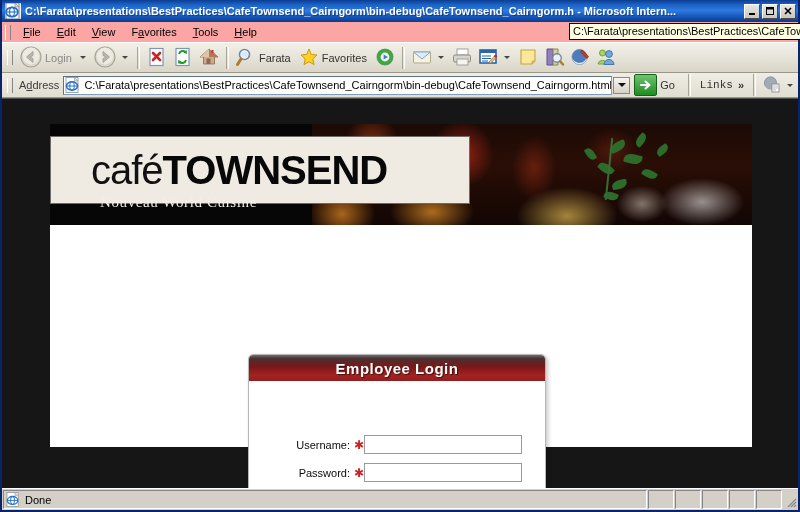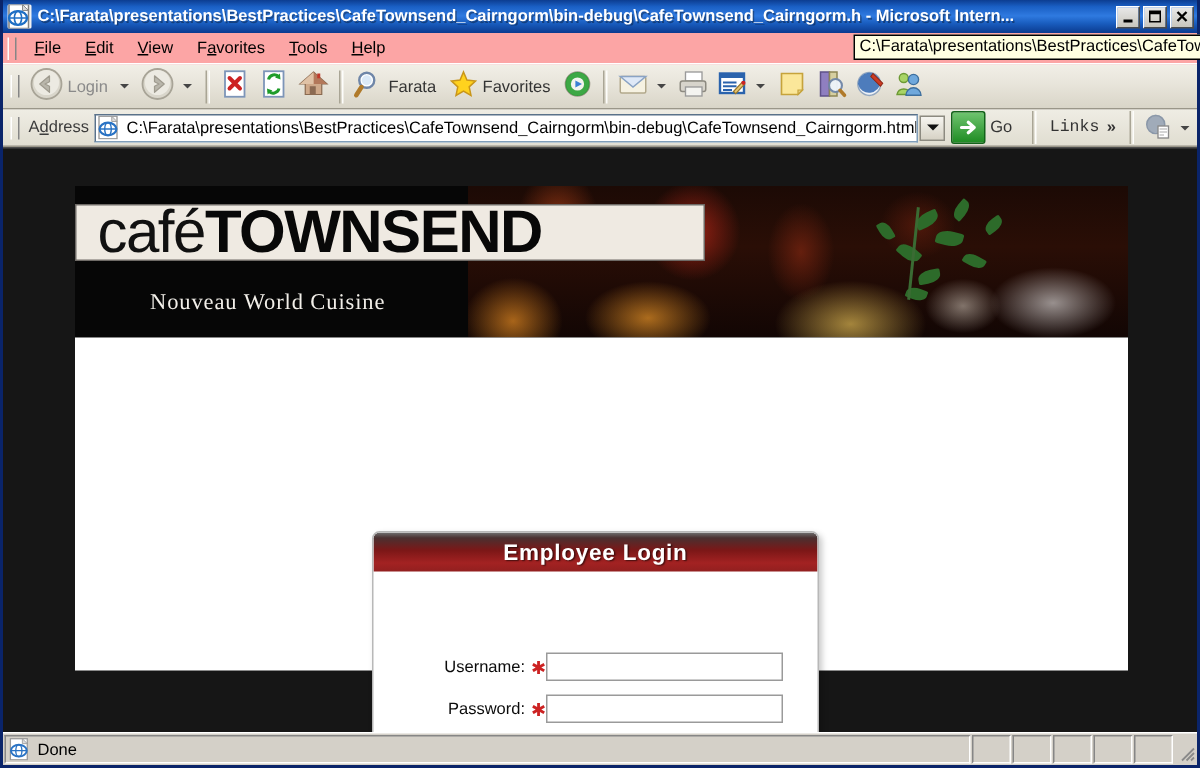--- a/index.html
+++ b/index.html
@@ -206,26 +206,27 @@
       linear-gradient(to bottom, #1c0a05 0%, #2a0e06 40%, #120604 100%);
   }
   .leaf {
     position: absolute;
     background: #2d6b2a;
     border-radius: 60% 10% 60% 10%;
   }
   .banner-white {
     position: absolute;
     left: 0; top: 12px;
-    width: 420px; height: 38px;
+    width: 420px; height: 68px;
     background: #efeae2;
     border: 1px solid #6e6a66;
     box-sizing: border-box;
     display: flex; align-items: center;
     overflow: hidden;
+    padding-left: 26px;
   }
   .brand {
     white-space: nowrap;
     padding-left: 14px;
     line-height: 1;
   }
   .brand .b-cafe {
     font-family: "Liberation Sans", sans-serif;
     font-size: 40px; font-weight: normal; color: #111;
     letter-spacing: -1px;

